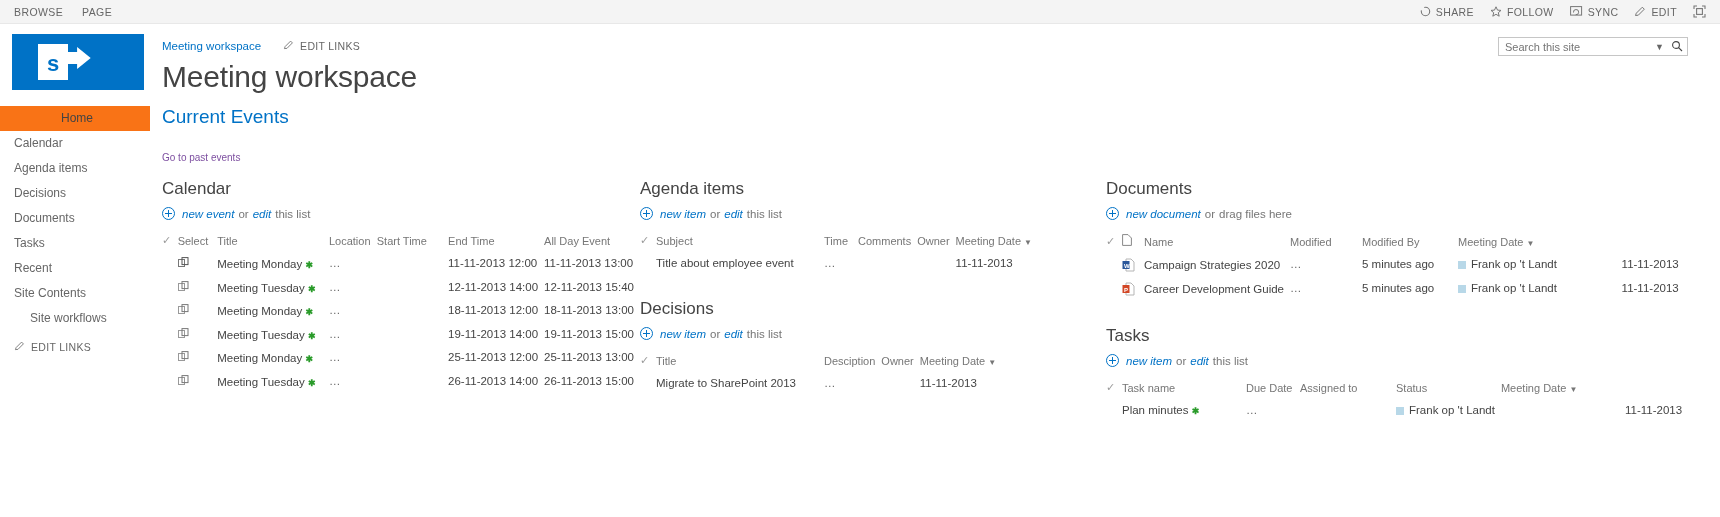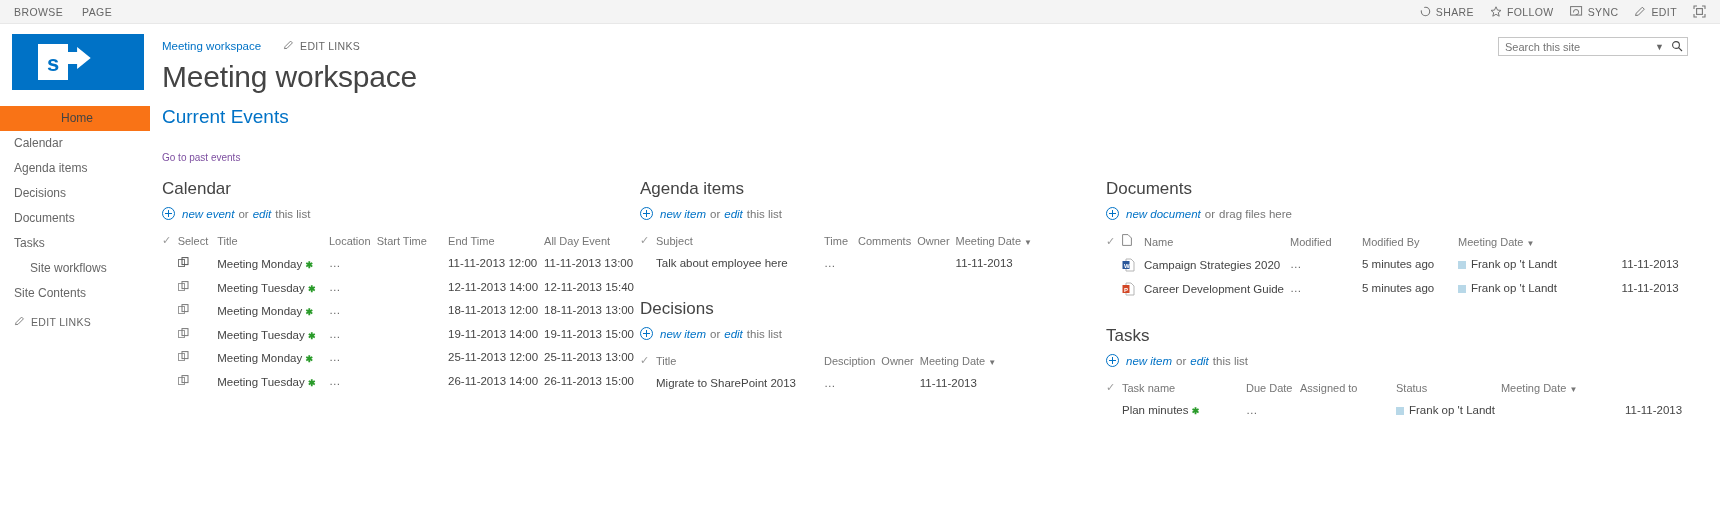--- a/index.html
+++ b/index.html
@@ -330,22 +330,23 @@
 
 <div class="body-wrap">
 
   <nav class="quicklaunch">
     <div class="ql-item selected">Home</div>
     <div class="ql-item">Calendar</div>
     <div class="ql-item">Agenda items</div>
     <div class="ql-item">Decisions</div>
     <div class="ql-item">Documents</div>
     <div class="ql-item">Tasks</div>
+    <div class="ql-item">Recent</div>
+    <div class="ql-item">Site Contents</div>
     <div class="ql-item child">Site workflows</div>
-    <div class="ql-item">Site Contents</div>
     <div class="ql-edit">
       <span>
         <svg width="11" height="10" viewBox="0 0 12 11">
             <path d="M1.5 9.5 L2.3 7.2 L8.3 1.2 L10.3 3.2 L4.3 9.2 Z" fill="none" stroke="#777" stroke-width="1"></path>
           </svg>
       </span>
       <span>EDIT LINKS</span>
     </div>
   </nav>
 
@@ -484,21 +485,21 @@
                 <th style="width:168px">Subject</th>
                 <th style="width:34px">Time</th>
                 <th style="width:54px">Comments</th>
                 <th style="width:38px">Owner</th>
                 <th><span>Meeting Date</span><span class="filter-ic">▼</span></th>
               </tr>
             </thead>
             <tbody>
               <tr>
                 <td></td>
-                <td>Talk about employee here</td>
+                <td>Title about employee event</td>
                 <td><span class="ellip">…</span></td>
                 <td></td>
                 <td></td>
                 <td>11-11-2013</td>
               </tr>
             </tbody>
           </table>
         </section>
 
         <section class="wp" style="margin-top:26px">

